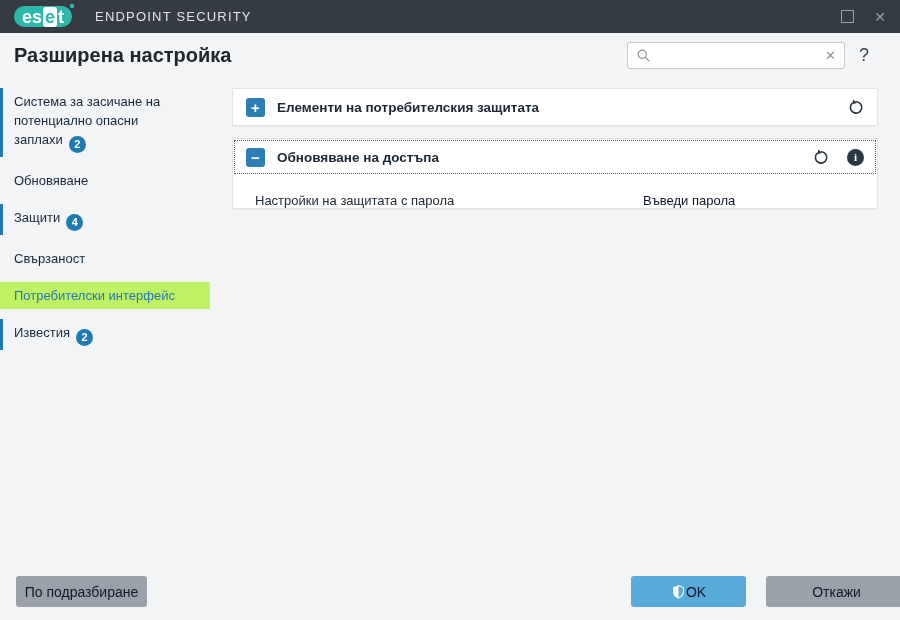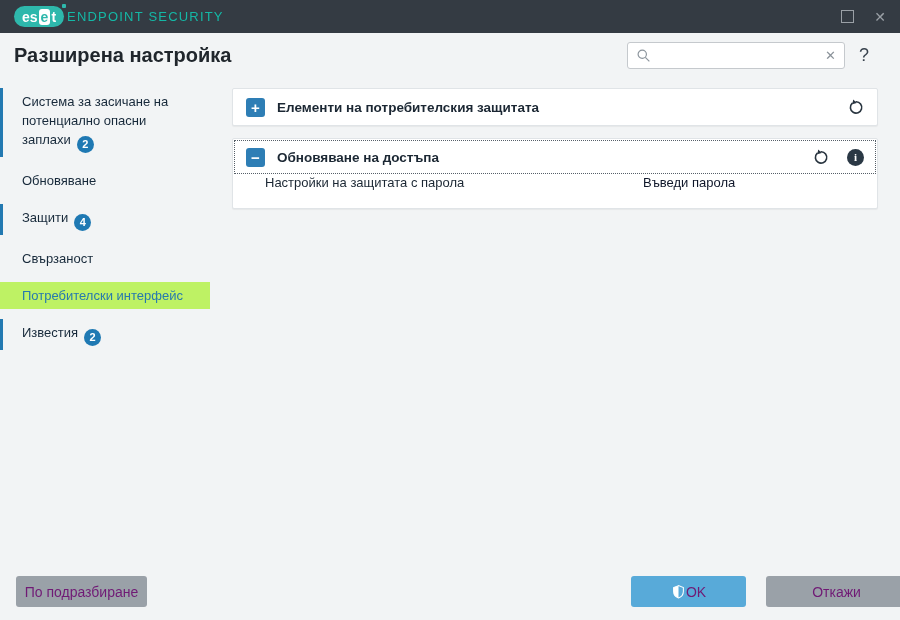--- a/index.html
+++ b/index.html
@@ -10,31 +10,31 @@
     -webkit-font-smoothing:antialiased;
   }
   
   .titlebar{
     position:absolute;top:0;left:0;right:0;height:33px;
     background:#343b43;display:flex;align-items:center;padding-left:14px;
   }
   .eset-logo{
     position:relative;background:#2eb8ac;border-radius:11px;
     height:21px;display:flex;align-items:center;padding:0 8px;
-    font-weight:bold;font-size:14px;color:#fff;letter-spacing:0;line-height:1;
+    font-weight:bold;font-size:18px;color:#fff;letter-spacing:0;line-height:1;
   }
   .eset-logo .boxed{
     background:#fff;color:#2eb8ac;border-radius:3px;
     padding:1px 2px;margin:0 1px;font-weight:bold;
   }
   .eset-logo .tm-dot{
     position:absolute;top:-2px;right:-2px;width:4px;height:4px;
     background:#2eb8ac;border-radius:1px;
   }
-  .app-name{color:#14b8a6;font-size:13px;letter-spacing:1.2px;margin-left:3px;}
+  .app-name{color:#e5e5e5;font-size:13px;letter-spacing:1.2px;margin-left:23px;}
   .win-controls{position:absolute;right:14px;top:0;height:33px;display:flex;align-items:center;gap:20px;}
   .win-max{width:11px;height:11px;border:1px solid #9aa0a6;}
   .win-close{color:#9aa0a6;font-size:14px;line-height:1;}
   
   .page-title{
     position:absolute;left:14px;top:44px;font-size:20px;font-weight:bold;color:#20262c;
   }
   .search-box{
     position:absolute;left:627px;top:42px;width:218px;height:27px;
     background:#fff;border:1px solid #c5c9cd;border-radius:3px;
@@ -42,21 +42,21 @@
   }
   .search-box input{
     border:none;outline:none;flex:1;font-size:13px;min-width:0;
     font-family:"Liberation Sans", sans-serif;color:#333;background:transparent;margin-left:6px;
   }
   .search-clear{color:#8a9299;font-size:13px;line-height:1;}
   .help-mark{position:absolute;left:859px;top:45px;font-size:18px;color:#38424d;}
   
   .sidebar{position:absolute;left:0;top:88px;width:230px;}
   .side-item{
-    margin:0 20px 10px 0;padding:4px 10px 4px 19px;
+    margin:0 20px 10px 0;padding:4px 10px 4px 11px;
     border-left:3px solid transparent;
     font-size:13px;line-height:19px;color:#17293a;cursor:pointer;
   }
   .side-item.accent{border-left-color:#2379b1;}
   .side-item.selected{background:#bef264;color:#2679ae;}
   .side-item.wrap3{padding-right:30px;}
   .badge{
     display:inline-flex;width:17px;height:17px;border-radius:50%;
     background:#1f79b3;color:#fff;font-size:11px;font-weight:bold;
     align-items:center;justify-content:center;margin-left:6px;vertical-align:-4px;
@@ -75,27 +75,27 @@
     line-height:1;cursor:pointer;flex:0 0 auto;
   }
   .panel-title{font-weight:bold;font-size:13.5px;color:#1b2733;flex:1;}
   .icon-btn{display:flex;align-items:center;justify-content:center;cursor:pointer;margin-left:6px;}
   .info-icon{
     width:17px;height:17px;border-radius:50%;background:#2a3845;color:#fff;
     font-size:11px;font-weight:bold;display:flex;align-items:center;justify-content:center;
     font-family:"Liberation Serif", serif;
   }
   .panel-row{
-    height:33px;display:flex;align-items:flex-start;padding-left:32px;
+    height:33px;display:flex;align-items:flex-end;padding-left:22px;
     position:relative;font-size:13px;color:#1b2733;
   }
   .row-action{position:absolute;left:410px;color:#0f172a;cursor:pointer;font-size:13px;}
   
   .btn{
-    position:absolute;height:31px;border:none;border-radius:3px;color:#701a75;
+    position:absolute;height:31px;border:none;border-radius:3px;color:#0f172a;
     font-size:14px;display:flex;align-items:center;justify-content:center;
     font-family:"Liberation Sans", sans-serif;cursor:pointer;box-sizing:border-box;
   }
   .btn-default{left:16px;top:576px;width:131px;background:#9aa1a8;}
   .btn-ok{left:631px;top:576px;width:115px;background:#58aad9;}
   .btn-cancel{left:766px;top:576px;width:141px;background:#9aa1a8;}
 </style>
 </head>
 <body>
 

